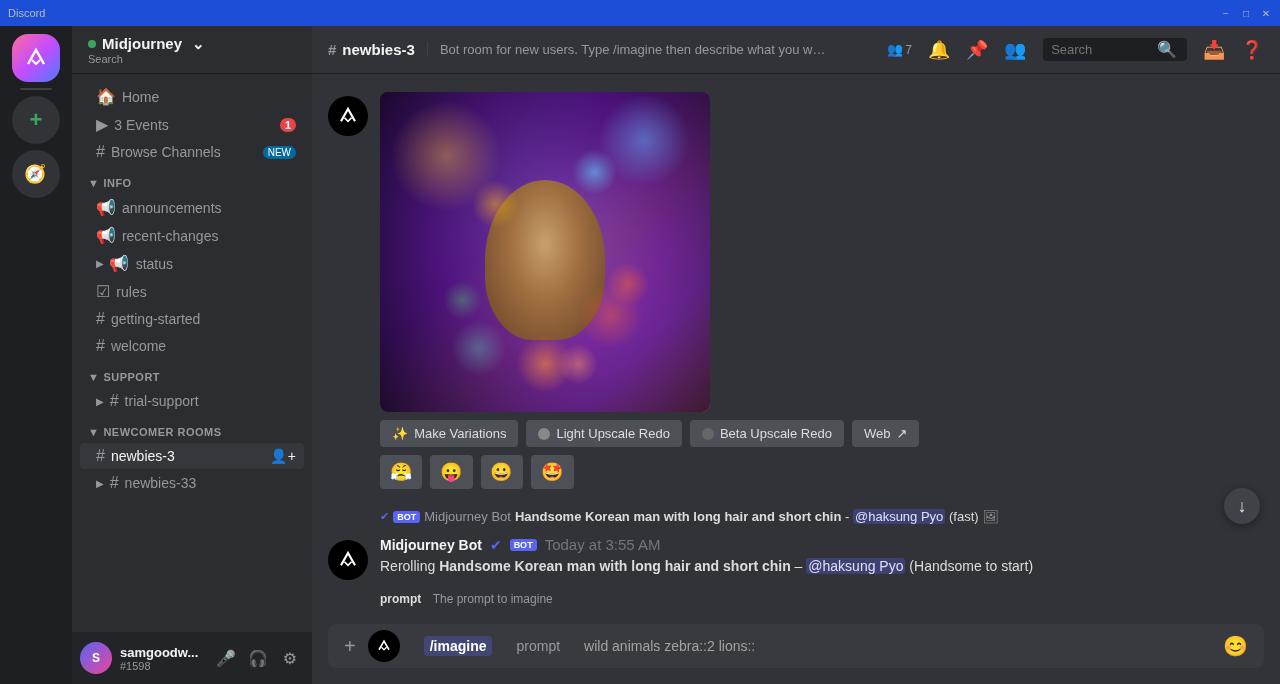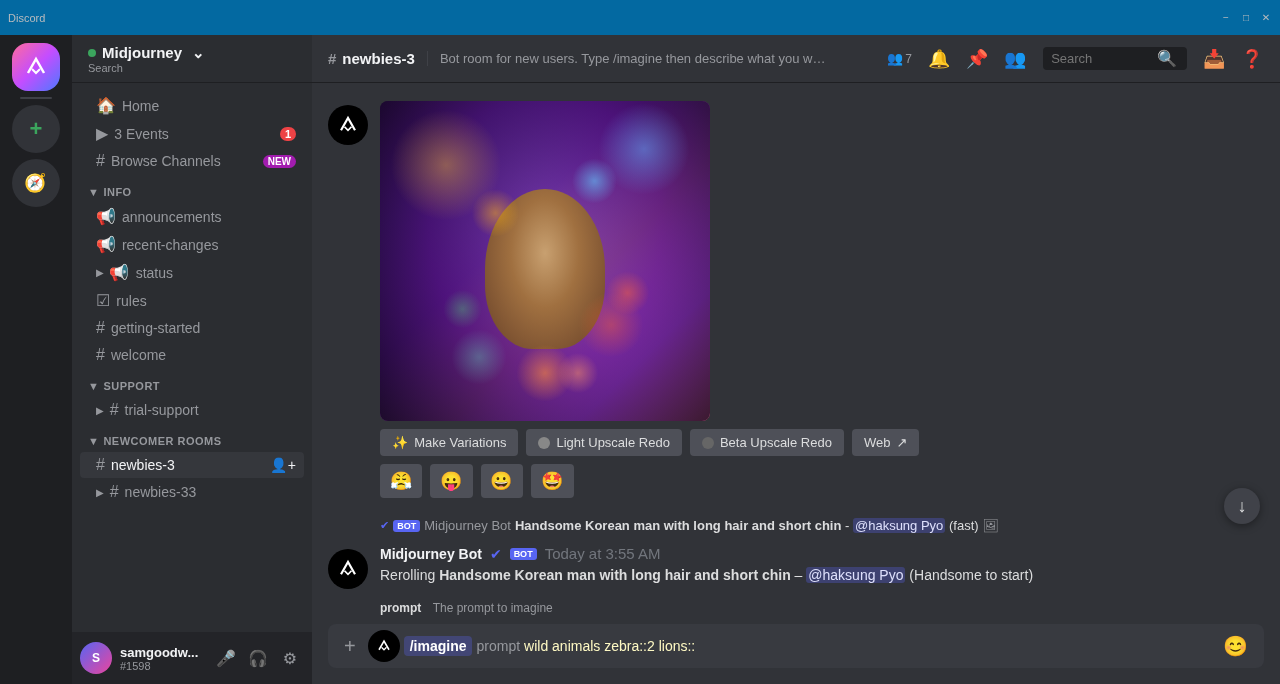--- a/index.html
+++ b/index.html
@@ -8,22 +8,22 @@
       background: #313338;
       color: #dcddde;
       width: 1280px;
       height: 684px;
       overflow: hidden;
       display: flex;
       flex-direction: column;
     }
     
     .titlebar {
-      height: 35px;
-      background: #0369a1;
+      height: 26px;
+      background: #1d4ed8;
       display: flex;
       align-items: center;
       justify-content: space-between;
       padding: 0 8px;
       flex-shrink: 0;
     }
     .titlebar-title {
       font-size: 11px;
       color: #b9bbbe;
     }
@@ -157,26 +157,26 @@
       margin-left: auto;
       background: #ed4245;
       color: white;
       font-size: 11px;
       padding: 1px 5px;
       border-radius: 8px;
       font-weight: 700;
     }
     .new-badge {
       margin-left: auto;
-      background: #a21caf;
+      background: #0369a1;
       color: white;
       font-size: 10px;
       padding: 1px 5px;
       border-radius: 8px;
-      font-weight: 700;
+      font-weight: 400;
     }
     .user-bar {
       height: 52px;
       background: #232428;
       display: flex;
       align-items: center;
       padding: 0 8px;
       gap: 8px;
     }
     .user-avatar {
@@ -426,21 +426,21 @@
     }
     .prompt-keyword {
       color: #96989d;
       font-size: 14px;
     }
     .chat-input {
       flex: 1;
       background: transparent;
       border: none;
       outline: none;
-      color: #fef9c3;
+      color: #a3a3a3;
       font-size: 14px;
       font-family: inherit;
     }
     .emoji-picker-btn {
       color: #96989d;
       font-size: 20px;
       cursor: pointer;
     }
     
     .scroll-bottom-btn {
@@ -714,21 +714,21 @@
       </div>
 
       <div class="scroll-bottom-btn">
         <span>↓</span>
       </div>
     </div>
 
     <div class="chat-input-container">
       <div class="chat-input-box">
         <span class="input-icon">+</span>
-        <div style="display:flex;align-items:center;gap:4px;flex:1;justify-content:flex-end;">
+        <div style="display:flex;align-items:center;gap:24px;flex:1;justify-content:flex-end;">
           <div style="width:32px;height:32px;border-radius:50%;background:#000;display:flex;align-items:center;justify-content:center;flex-shrink:0;">
             <svg width="20" height="20" viewBox="0 0 32 32" fill="none">
               <path d="M8 22 L16 8 L24 22" stroke="white" stroke-width="2.5" fill="none"></path>
               <path d="M12 18 L16 22 L20 18" stroke="white" stroke-width="2" fill="none"></path>
             </svg>
           </div>
           <span class="slash-command">/imagine</span>
           <span class="prompt-keyword">prompt</span>
           <input class="chat-input" value="wild animals zebra::2 lions::" style="">
         </div>

